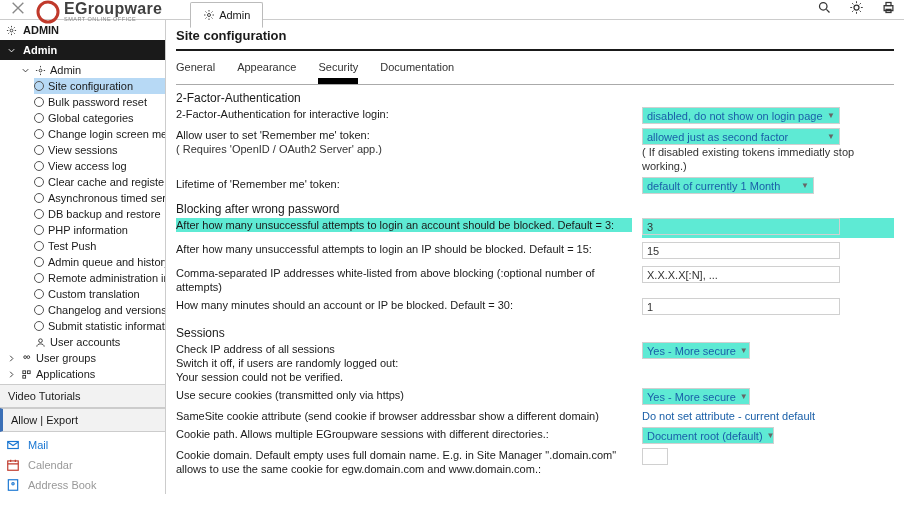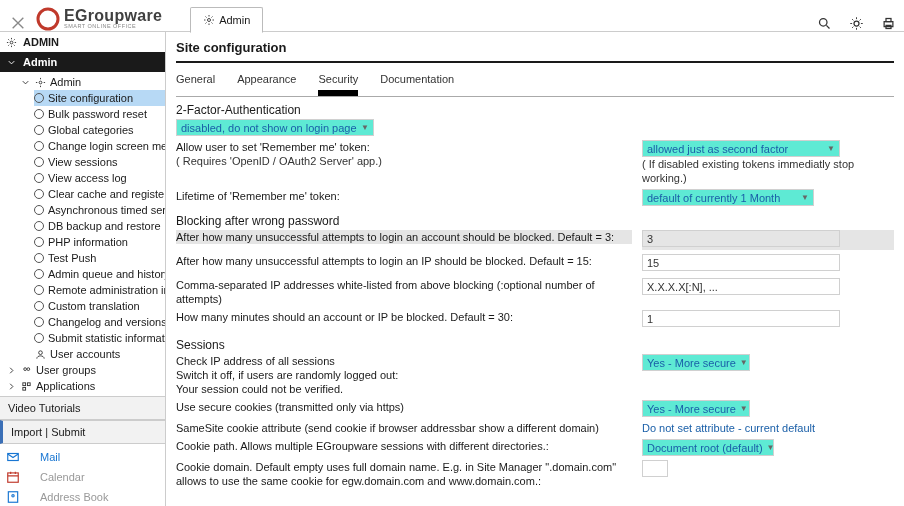--- a/index.html
+++ b/index.html
@@ -1,17 +1,17 @@
 <!DOCTYPE html>
 <html><head>
 <meta charset="utf-8">
 <style>
 html,body{margin:0;padding:0;font-family:Arial,Helvetica,sans-serif;font-size:11px;color:#1a1a1a;background:#fff;width:904px;height:506px;overflow:hidden}
 *{box-sizing:border-box}
-.header{display:flex;align-items:flex-end;height:32px;border-bottom:1px solid #ccc}
+.header{display:flex;align-items:flex-start;height:20px;border-bottom:1px solid #ccc}
 .header .close{width:36px;display:flex;justify-content:center;align-items:center;color:#888}
 .header .close svg{width:16px;height:16px}
 .logo{display:flex;align-items:center;gap:4px;margin-right:28px}
 .logo-text{display:flex;flex-direction:column;line-height:1}
 .logo-text .t{font-size:16px;font-weight:700;color:#404040;letter-spacing:.3px}
 .logo-text .s{font-size:5.5px;color:#888;letter-spacing:.5px}
 .tab{display:flex;align-items:center;gap:4px;padding:6px 12px;border:1px solid #bbb;border-radius:2px 2px 0 0;position:relative;top:2px;background:#fff;border-bottom-color:#fff}
 .header .right{margin-left:auto;display:flex}
 .hicon{width:32px;display:flex;justify-content:center;align-items:center;color:#333;cursor:pointer}
 .hicon svg{width:15px;height:15px}
@@ -24,33 +24,33 @@
 .tree .node{display:flex;align-items:center;gap:4px;padding:1px 0;white-space:nowrap;cursor:pointer;line-height:14px}
 .tree .tg{width:11px;display:flex}
 .tree .indent1{margin-left:14px}
 .tree .indent2{margin-left:28px}
 .tree .sel{background:#b7d9f5}
 .tree .circ{width:10px;height:10px;border:1px solid #555;border-radius:50%;display:inline-block;flex-shrink:0}
 .side-sec{padding:5px 8px;border-top:1px solid #ccc;border-bottom:1px solid #ccc;background:#f2f2f2;font-weight:400;cursor:pointer}
 .side-sec.active{border-left:3px solid #3b6fb6}
 .sp{flex:1}
 .apps{display:flex;flex-direction:column;gap:6px;padding:6px}
-.apps .app{display:flex;align-items:center;gap:20px;color:#999;cursor:pointer}
+.apps .app{display:flex;align-items:center;gap:8px;color:#999;cursor:pointer}
 .apps .app.mail{color:#1976d2}
 .apps .icon{width:14px;height:14px;display:flex}
 .content{flex:1;overflow:auto;padding:0 10px 10px 10px}
 .title{font-weight:700;font-size:13px;padding:8px 0 6px 0;border-bottom:2px solid #1a1a1a}
 .tabs{display:flex;gap:22px;margin:10px 0 6px 0;border-bottom:1px solid #aaa}
 .tabs .tb{padding:0 0 5px 0;color:#333;cursor:pointer}
 .tabs .tb.active{border-bottom:6px solid #000000;font-weight:400}
 .sec-title{font-weight:400;font-size:12px;margin-top:6px}
 .row{display:flex;align-items:flex-start;gap:10px;padding:2px 0;line-height:14px}
 .row .lbl{flex:1}
 .row .val{width:252px}
-.row.hl .lbl,.row.hl .val{background:#e5e5e5}
+.row.hl .lbl,.row.hl .val{background:#5eead4}
 .sel-input{color:#1a5fa8;background:#5eead4;border:1px solid #d0d0d0;padding:1px 4px;display:inline-flex;align-items:center;gap:4px;width:198px;height:17px;white-space:nowrap;overflow:hidden;cursor:pointer}
 .sel-input .car{margin-left:auto;color:#666;font-size:8px}
 .txt-input{border:1px solid #d0d0d0;padding:1px 4px;height:17px;width:198px;color:#333;display:inline-block;white-space:nowrap;overflow:hidden}
 .note{color:#333}
 </style>
 </head>
 <body>
 
 <div class="header">
   <div class="close">
@@ -219,21 +219,21 @@
           </span>
           <svg width="11" height="11" viewBox="0 0 24 24">
             <rect x="4" y="4" width="6" height="6" fill="none" stroke="#333" stroke-width="2"></rect>
             <rect x="14" y="4" width="6" height="6" fill="none" stroke="#333" stroke-width="2"></rect>
             <rect x="4" y="14" width="6" height="6" fill="none" stroke="#333" stroke-width="2"></rect>
           </svg>
           <span>Applications</span>
         </div>
     </div>
     <div class="side-sec"><span>Video Tutorials</span></div>
-    <div class="side-sec active"><span>Import | Submit</span></div>
+    <div class="side-sec active"><span>Allow | Export</span></div>
     <div class="sp"></div>
     <div class="apps" id="apps-list">
         <div class="app mail">
           <span class="icon">
             <svg viewBox="0 0 24 24">
               <rect x="3" y="6" width="18" height="12" fill="none" stroke="#1976d2" stroke-width="2"></rect>
               <path d="M3 7l9 6 9-6" fill="none" stroke="#1976d2" stroke-width="2"></path>
             </svg>
           </span>
           <span>Mail</span>
@@ -263,20 +263,21 @@
     <div class="title">Site configuration</div>
     <div class="tabs" id="tabs">
         <div class="tb">General</div>
         <div class="tb">Appearance</div>
         <div class="tb active">Security</div>
         <div class="tb">Documentation</div>
       </div>
 
     <div class="sec-title">2-Factor-Authentication</div>
     <div class="row">
+        <div class="lbl">2-Factor-Authentication for interactive login:</div>
         <div class="val"><span class="sel-input">
             <span>disabled, do not show on login page</span>
             <span class="car">▼</span>
           </span></div>
       </div>
     <div class="row">
         <div class="lbl"><span>Allow user to set 'Remember me' token:</span><br><span class="note">( Requires 'OpenID / OAuth2 Server' app.)</span></div>
         <div class="val"><span class="sel-input">
             <span>allowed just as second factor</span>
             <span class="car">▼</span>

